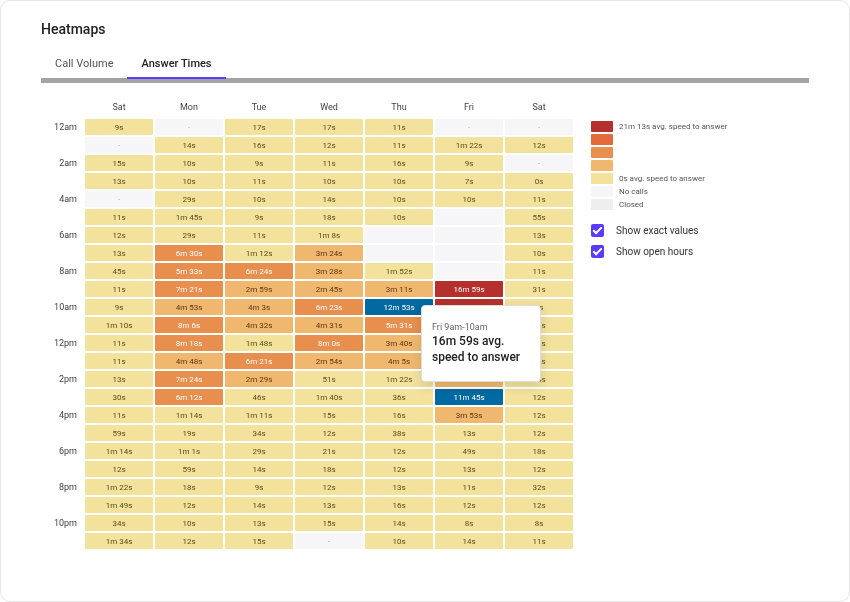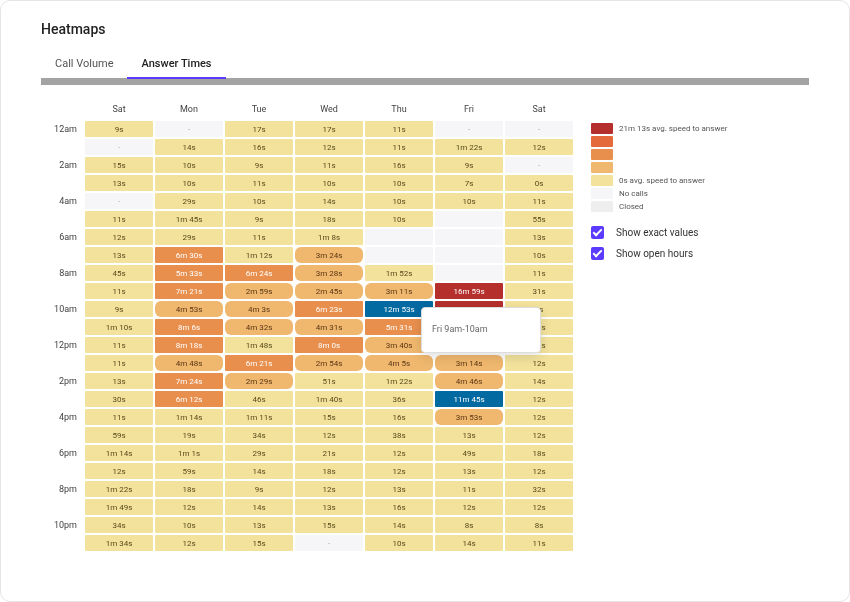--- a/index.html
+++ b/index.html
@@ -15,21 +15,21 @@
   color: #333;
 }
 .page-title {
   font-size: 14px;
   font-weight: 500;
   color: #222;
   margin-bottom: 14px;
 }
 .tabs {
   display: flex;
-  border-bottom: 7px solid #a3a3a3;
+  border-bottom: 5px solid #a3a3a3;
   margin-bottom: 16px;
 }
 .tab {
   padding: 6px 14px 8px 14px;
   font-size: 11px;
   color: #555;
   cursor: pointer;
   position: relative;
 }
 .tab.active {
@@ -76,21 +76,21 @@
 .cell {
   height: 16px;
   font-size: 8px;
   display: flex;
   align-items: center;
   justify-content: center;
   border-radius: 1px;
 }
 .c-dash { background: #f6f6f8; color: #aaa; }
 .c0 { background: #f2e29c; color: #5a4a1a; }
-.c1 { background: #f0b86e; color: #5a3514; border-radius: 6px; }
+.c1 { background: #f0b86e; color: #5a3514; }
 .c2 { background: #e88f4e; color: #fff; }
 .c4 { background: #0369a1; color: #fff; }
 .c5 { background: #b5302c; color: #fff; text-align: right; }
 
 .tooltip {
   position: absolute;
   background: #fff;
   border: 1px solid #ddd;
   border-radius: 4px;
   padding: 16px 10px;
@@ -359,20 +359,21 @@
         <div class="cell c0">1m 34s</div>
         <div class="cell c0">12s</div>
         <div class="cell c0">15s</div>
         <div class="cell c-dash">-</div>
         <div class="cell c0">10s</div>
         <div class="cell c0">14s</div>
         <div class="cell c0">11s</div>
       </div>
     <div class="tooltip" id="tooltip" style="top: 206px; left: 380px;">
       <div class="tt-head">Fri 9am-10am</div>
+      <div class="tt-main"><span>16m 59s avg.</span><br><span>speed to answer</span></div>
     </div>
   </div>
 
   <div class="legend">
     <div class="legend-scale" id="legend-scale">
         <div class="legend-row">
           <div class="legend-swatch" style="background: rgb(181, 48, 44);"></div>
           <div class="legend-label">21m 13s avg. speed to answer</div>
         </div>
         <div class="legend-row">

